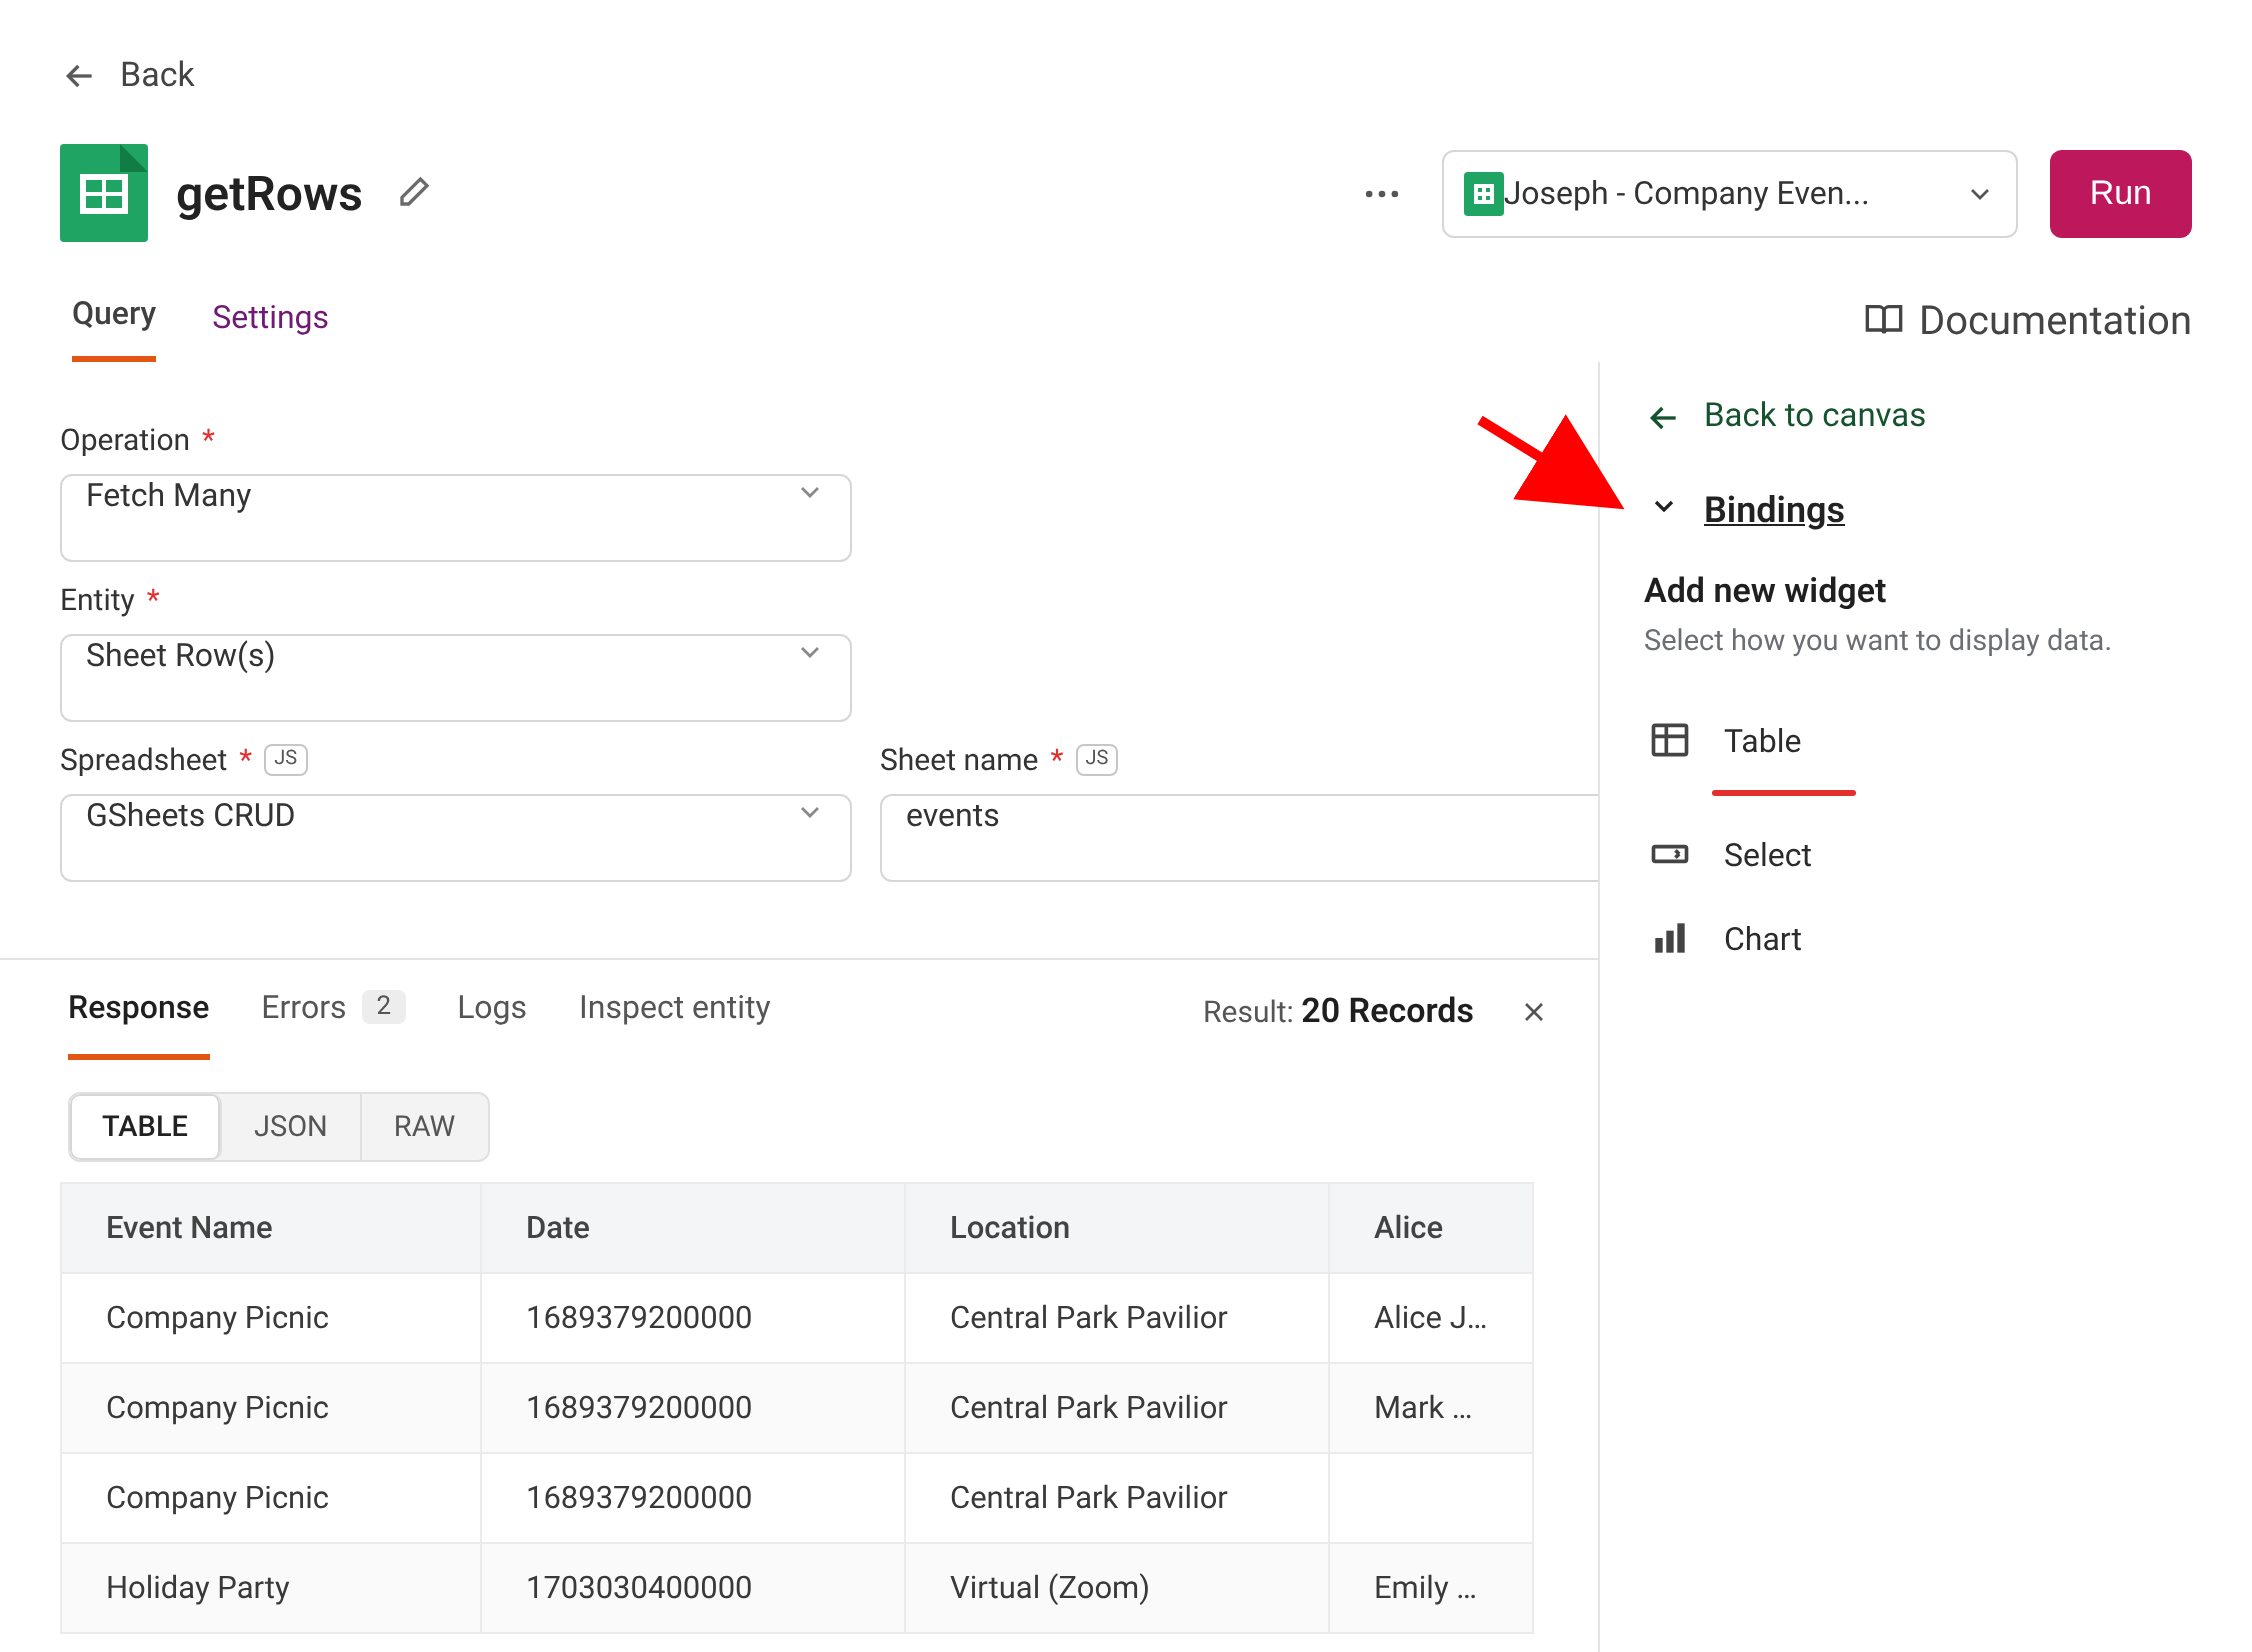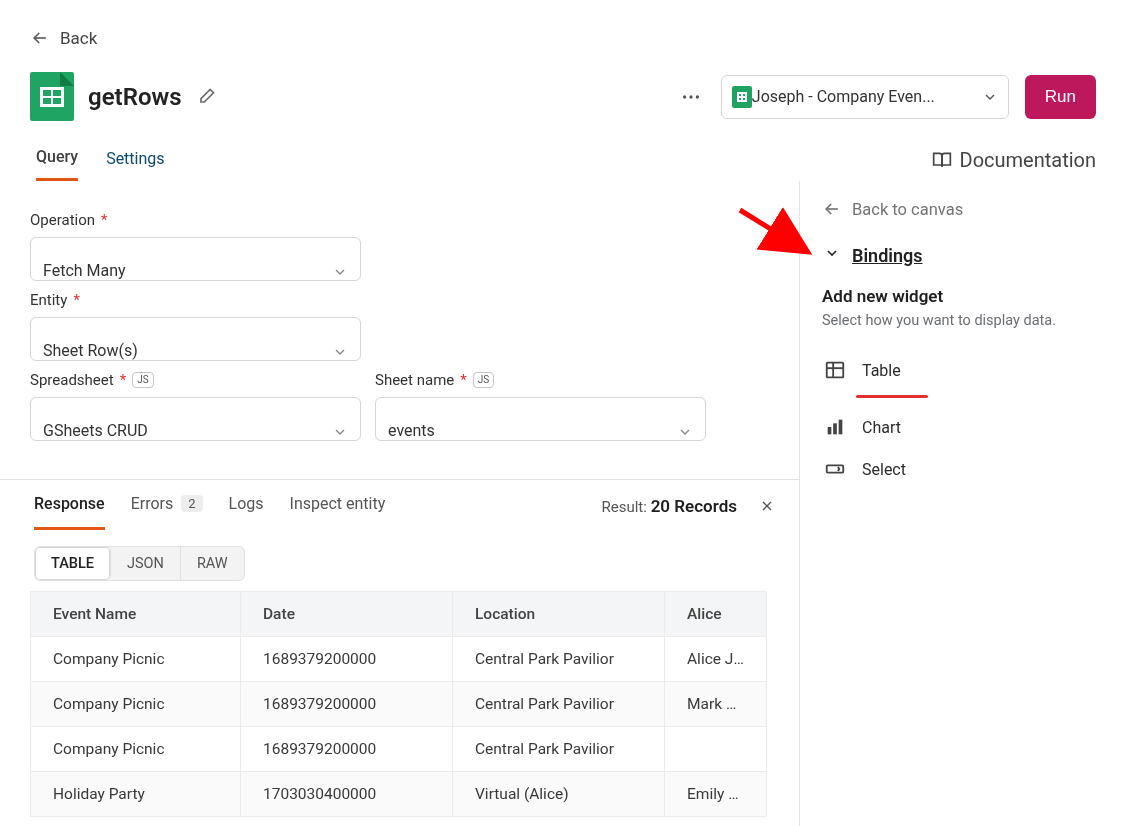--- a/index.html
+++ b/index.html
@@ -23,35 +23,35 @@
   .dots-btn { width:28px; display:flex; justify-content:center; color:#555; cursor:pointer; }
   .sheet-select { border:1px solid #d6d6d6; border-radius:6px; height:44px; display:flex; align-items:center; padding:0 10px 0 10px; width:288px; cursor:pointer; }
   .sheet-select .mini-logo { width:20px; height:22px; background:#1fa463; border-radius:2px; position:relative; display:flex; align-items:center; justify-content:center; }
   .sheet-select .mini-logo .m-grid { width:10px; height:10px; border:1px solid #fff; display:grid; grid-template-columns:1fr 1fr; grid-template-rows:1fr 1fr; }
   .sheet-select .mini-logo .m-grid div { border:0.5px solid #fff; }
   .sheet-select .txt { font-size:16px; color:#333; white-space:nowrap; overflow:hidden; text-overflow:ellipsis; flex:1; }
   .chev-down { color:#555; margin-left:auto; }
   .run-btn { background:#be185d; color:#fff; border:none; border-radius:6px; height:44px; padding:0 20px; font-size:17px; font-weight:500; cursor:pointer; }
 
   .tabs-row { display:flex; align-items:center; padding:0 30px 0 36px; border-bottom:none; }
-  .tab { font-size:16px; color:#0c4a6e; padding:8px 0 12px 0; margin-right:28px; cursor:pointer; }
+  .tab { font-size:16px; color:#701a75; padding:8px 0 12px 0; margin-right:28px; cursor:pointer; }
   .tab.active { color:#404040; font-weight:500; border-bottom:3px solid #e15615; }
   .doc-link { margin-left:auto; display:flex; align-items:center; gap:8px; color:#444; font-size:20px; padding-right:0; }
 
   .main-area { display:flex; height:calc(826px - 180px); }
   .left { width:800px; border-right:1px solid #e3e3e3; overflow:hidden; position:relative; }
   .right { flex:1; padding:14px 22px 0 22px; }
 
   .form { padding:20px 30px 12px 30px; }
   .form-row { display:flex; gap:14px; }
   .form-col { display:flex; flex-direction:column; }
   .lbl { font-size:15px; color:#333; margin:10px 0 8px 0; display:flex; align-items:center; gap:6px; }
   .req { color:#e1302e; }
   .js-badge { font-size:10px; border:1px solid #c6c6c6; border-radius:4px; padding:0 4px; color:#555; line-height:14px; }
-  .select { border:1px solid #d6d6d6; border-radius:6px; height:44px; display:flex; align-items:flex-end; padding:0 12px; font-size:16px; color:#333; cursor:pointer; width:331px; justify-content:space-between; }
+  .select { border:1px solid #d6d6d6; border-radius:6px; height:44px; display:flex; align-items:flex-start; padding:0 12px; font-size:16px; color:#333; cursor:pointer; width:396px; justify-content:space-between; }
   .select .chev-down { color:#888; }
 
   .response-panel { border-top:1px solid #e3e3e3; position:absolute; bottom:0; left:0; right:0; height:348px; background:#fff; }
   .resp-tabs { display:flex; align-items:flex-start; padding:14px 20px 0 34px; gap:26px; }
   .resp-tab { font-size:16px; color:#555; padding-bottom:14px; cursor:pointer; display:flex; align-items:center; gap:8px; }
   .resp-tab.active { color:#1f1f1f; font-weight:500; border-bottom:3px solid #e15615; }
   .count-badge { background:#ededed; border-radius:4px; font-size:13px; color:#555; padding:1px 7px; }
   .resp-right { margin-left:auto; display:flex; align-items:center; gap:18px; }
   .result-text { font-size:15px; color:#555; }
   .result-text b { color:#1f1f1f; font-weight:600; font-size:17px; }
@@ -62,21 +62,21 @@
   .view-btn:last-child { border-right:none; }
   .view-btn.active { background:#fff; color:#222; font-weight:500; box-shadow: 0 0 0 1px #d6d6d6 inset; border-radius:5px; }
 
   .data-table { width:calc(100% - 62px); margin:0 0 0 30px; border:1px solid #e6e6e6; border-collapse:collapse; table-layout:fixed; }
   .data-table th, .data-table td { text-align:left; padding:13px 22px; font-size:15.5px; border:1px solid #eceaea; white-space:nowrap; overflow:hidden; text-overflow:ellipsis; }
   .data-table th { background:#f4f5f6; color:#434343; font-weight:500; }
   .data-table td { color:#393939; }
   .data-table tr:nth-child(even) td { background:#fafafa; }
 
   
-  .back-canvas { display:flex; align-items:center; gap:10px; font-size:16.5px; color:#737373; cursor:pointer; padding:4px 0 20px 0; }
+  .back-canvas { display:flex; gap:10px; font-size:16.5px; color:#14532d; cursor:pointer; padding:4px 0 20px 0; }
   .sec-head { display:flex; align-items:flex-start; gap:12px; font-size:18px; font-weight:600; color:#222; cursor:pointer; margin:6px 0 20px 2px;text-decoration:underline; }
   .sec-title { font-size:17px; font-weight:600; color:#1f1f1f; margin:2px 0 6px 0; }
   .sec-sub { font-size:14.5px; color:#6b6e72; margin-bottom:20px; }
   .widget-opt { display:flex; align-items:center; gap:16px; padding:10px 2px; font-size:16px; color:#2b2b2b; cursor:pointer; }
   .widget-opt.sel { }
   .underline-bar { height:3px; width:72px; background:#e1302e; margin:4px 0 8px 34px; border-radius:2px; }
   .opt-icon { width:22px; height:22px; display:flex; align-items:center; justify-content:center; color:#444; }
 
   
   .arrow-anno { position:absolute; left:734px; top:200px; z-index:50; pointer-events:none; }
@@ -278,21 +278,21 @@
               </tr>
               <tr>
                 <td>Company Picnic</td>
                 <td>1689379200000</td>
                 <td>Central Park Pavilior</td>
                 <td></td>
               </tr>
               <tr>
                 <td>Holiday Party</td>
                 <td>1703030400000</td>
-                <td>Virtual (Alice)</td>
+                <td>Virtual (Zoom)</td>
                 <td>Emily Da</td>
               </tr>
             </tbody>
         </table>
       </div>
     </div>
 
     <div class="right">
       <div class="back-canvas">
         <span>
@@ -323,38 +323,38 @@
               <path d="M3 10h18"></path>
               <path d="M10 4v16"></path>
             </svg>
         </span>
         <span>Table</span>
       </div>
       <div class="underline-bar"></div>
 
       <div class="widget-opt">
         <span class="opt-icon">
+          <svg width="22" height="22" viewBox="0 0 24 24" fill="none" stroke="currentColor" stroke-width="2">
+              <rect x="3" y="8" width="18" height="8" rx="1"></rect>
+              <path d="M17 12l-2-2"></path>
+              <path d="M17 12l-2 2"></path>
+            </svg>
+        </span>
+        <span>Select</span>
+      </div>
+
+      <div class="widget-opt">
+        <span class="opt-icon">
           <svg width="22" height="22" viewBox="0 0 24 24" fill="currentColor">
               <rect x="4" y="12" width="4" height="8"></rect>
               <rect x="10" y="8" width="4" height="12"></rect>
               <rect x="16" y="4" width="4" height="16"></rect>
             </svg>
         </span>
         <span>Chart</span>
-      </div>
-
-      <div class="widget-opt">
-        <span class="opt-icon">
-          <svg width="22" height="22" viewBox="0 0 24 24" fill="none" stroke="currentColor" stroke-width="2">
-              <rect x="3" y="8" width="18" height="8" rx="1"></rect>
-              <path d="M17 12l-2-2"></path>
-              <path d="M17 12l-2 2"></path>
-            </svg>
-        </span>
-        <span>Select</span>
       </div>
     </div>
   </div>
 
   <svg class="arrow-anno" width="90" height="70" viewBox="0 0 90 70">
     <defs>
         <marker id="ah" markerWidth="12" markerHeight="12" refX="9" refY="5" orient="auto">
           <path d="M0,0 L10,5 L0,10 z" fill="#ff0000"></path>
         </marker>
       </defs>

